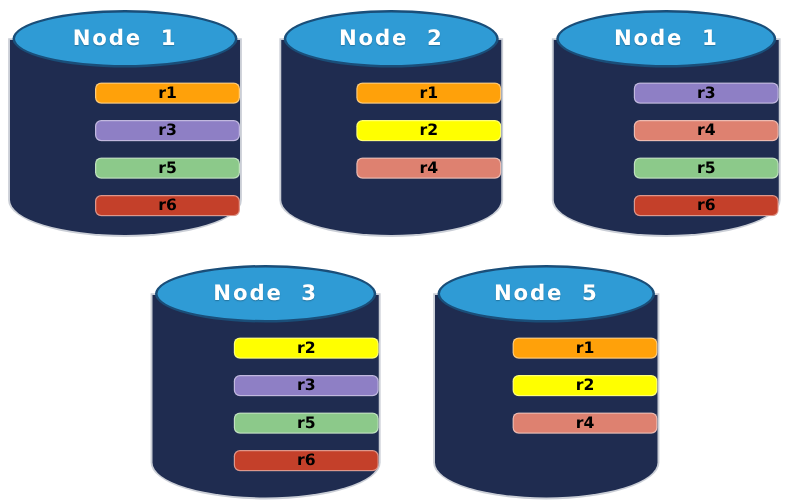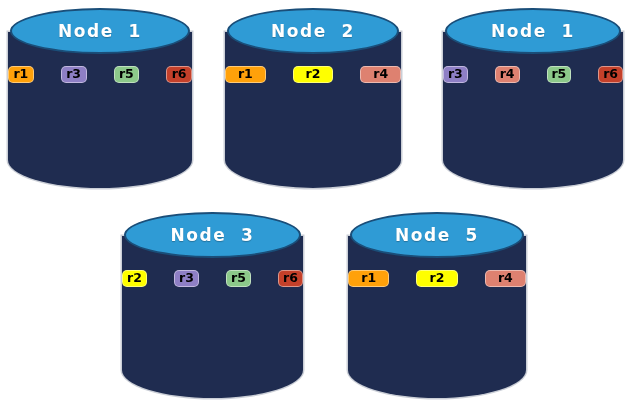--- a/index.html
+++ b/index.html
@@ -43,22 +43,23 @@
     font-size: 17px;
     font-weight: bold;
     letter-spacing: 1.5px;
     white-space: pre;
     text-shadow: 0 1px 1px rgba(0,0,0,0.25);
   }
   .bars {
     position: absolute;
     left: 0; right: 0; top: 58px;
     display: flex;
-    align-items: flex-start;
-    gap: 27px;
+    flex-direction: column;
+    align-items: flex-end;
+    gap: 13px;
     z-index: 3;
   }
   .bar {
     width: 116px;
     height: 17px;
     border-radius: 5px;
     border: 1px solid rgba(255,255,255,0.45);
     box-sizing: border-box;
     display: flex;
     align-items: center;

